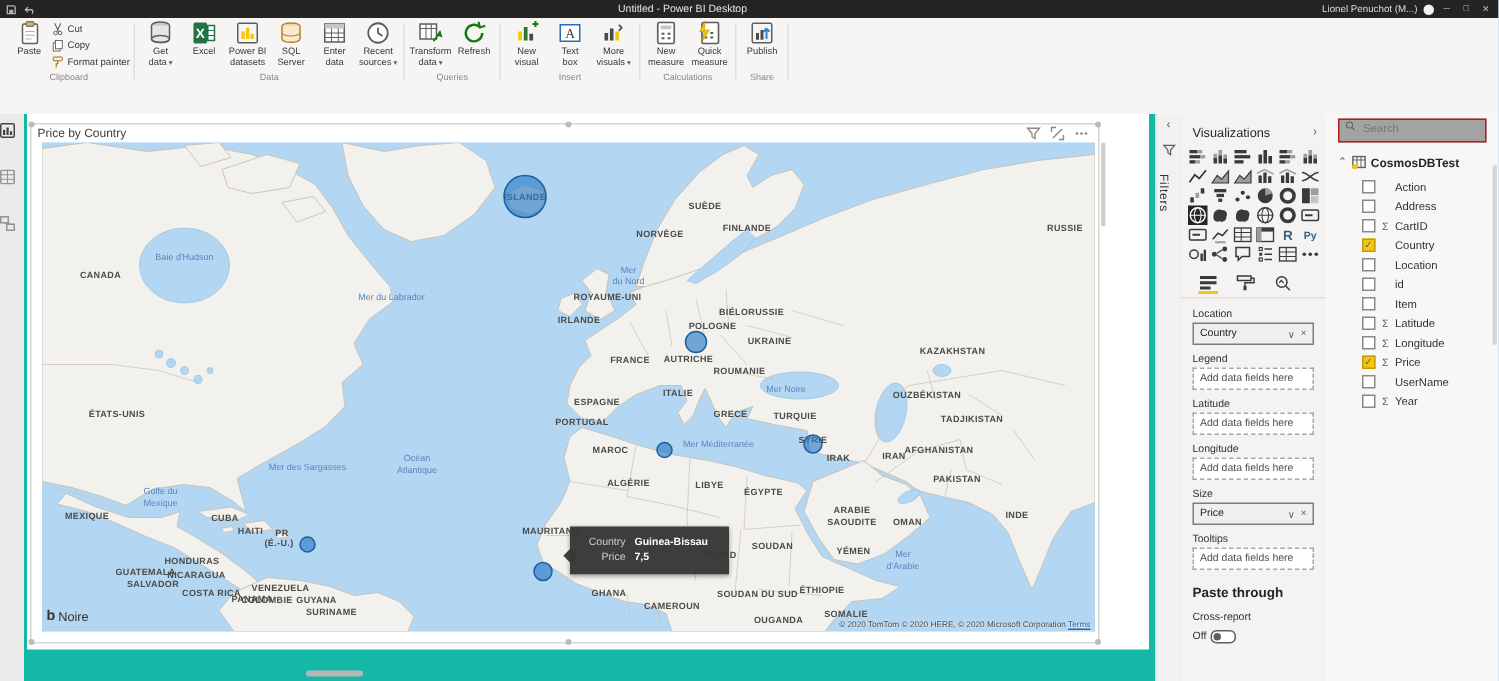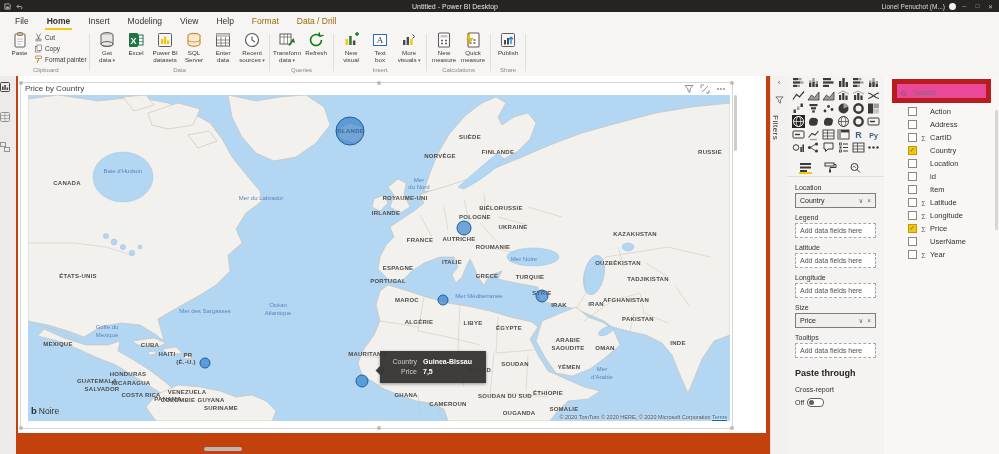--- a/index.html
+++ b/index.html
@@ -30,21 +30,21 @@
   .rbtn.big .lbl{line-height:6.5px;white-space:nowrap}
   .caret{font-size:5px;color:#605e5c}
   .smallcol{display:flex;flex-direction:column;padding-top:2px;gap:2px}
   .rbtn.small{display:flex;align-items:center;gap:2px;font-size:6.4px;color:#3a3938;height:9px;white-space:nowrap}
   .rbtn.small .ricon{width:9px;height:9px}
   .rgrouplabel{text-align:center;font-size:6px;color:#8a8886;line-height:10px;white-space:nowrap}
   
   .leftrail{position:absolute;left:0;top:76px;bottom:0;width:16px;background:#ecebe9;border-right:1px solid #dedcda}
   .railicon{width:10px;height:10px;margin:6px auto 10px;opacity:.75}
   .railicon.active{opacity:1}
-  .canvas{position:absolute;left:16px;top:76px;width:754px;bottom:0;background:#c2410c}
+  .canvas{position:absolute;left:16px;top:76px;width:754px;bottom:0;background:#14b8a6}
   .pageWhite{position:absolute;left:2px;top:0;width:748px;height:357px;background:#fff}
   .visual{position:absolute;left:2px;top:6px;width:711px;height:345px;background:#fff;border:1px solid #d8d6d4}
   .handle{position:absolute;width:4px;height:4px;border-radius:50%;background:#bdbbb9}
   .vtitle{position:absolute;left:4px;top:1px;font-size:8px;color:#3e3d3c}
   .vheader{position:absolute;right:6px;top:1px;display:flex;gap:6px;align-items:center}
   .vhicon{width:10px;height:10px}
   .map{position:absolute;left:7px;top:12px;width:702px;height:326px;overflow:hidden;background:#b3d6f2}
   .map svg{position:absolute;left:0;top:0}
   .lblc{font-family:"Liberation Sans",sans-serif;font-size:6px;font-weight:bold;fill:#4d4b48;text-anchor:middle;letter-spacing:.25px}
   .lblw{font-family:"Liberation Sans",sans-serif;font-size:6px;fill:#5b85c2;text-anchor:middle}
@@ -82,21 +82,21 @@
   .wbox{height:13px;display:flex;align-items:center;font-size:7px;padding:0 4px;background:#fff;color:#252423}
   .wbox.filled{border:1px solid #7f7d7b;background:#f0efee;justify-content:space-between}
   .wbox.dashed{border:1px dashed #a9a7a5;color:#514f4d}
   .wctrl{display:flex;gap:4px;color:#605e5c;font-size:6.5px}
   .drill-title{font-size:9px;font-weight:bold;color:#252423;margin:10px 0 0 8px}
   .cross{font-size:7px;color:#323130;margin:8px 0 0 8px}
   .toggle-row{display:flex;align-items:center;gap:3px;margin:5px 0 0 8px;font-size:7px;color:#323130}
   .pill{width:15px;height:7px;border:1px solid #605e5c;border-radius:4px;position:relative;background:#fff}
   .pill::before{content:"";position:absolute;left:1px;top:1px;width:5px;height:5px;border-radius:50%;background:#605e5c}
   .fieldspane{position:absolute;left:884px;top:76px;right:0;bottom:0;background:#f8f7f6}
-  .search{margin:3px 8px 0 8px;background:#ec4899;border:5px solid #b91c1c;height:14px;display:flex;align-items:flex-end;padding:0 4px;gap:3px}
+  .search{margin:3px 8px 0 8px;background:#a3a3a3;border:1px solid #b91c1c;height:14px;display:flex;align-items:flex-start;padding:0 4px;gap:3px}
   .search input{border:none;outline:none;font-size:7.5px;width:100%;background:transparent;color:#323130;
                 font-family:"Liberation Sans",sans-serif}
   .table-row{display:flex;align-items:center;gap:3px;font-size:8px;font-weight:bold;color:#252423;padding:8px 0 3px 8px}
   .table-row .chev{font-weight:normal;font-size:7px;color:#605e5c}
   .field-row{display:flex;align-items:flex-end;gap:3px;font-size:7.5px;height:13px;padding-left:24px;color:#323130}
   .cb{width:7px;height:7px;border:1px solid #8a8886;background:#fff;flex:none;position:relative}
   .cb.on{background:#f2c80f;border-color:#c19b06}
   .cb.on::before{content:"✓";position:absolute;left:0.5px;top:-1.5px;font-size:6.5px;color:#5a5a5a}
   .sigma{color:#605e5c;font-size:7px;width:7px;text-align:center;flex:none}
   .fscroll{position:absolute;right:1px;top:34px;width:3px;height:120px;background:#d8d6d4;border-radius:2px}
@@ -119,30 +119,20 @@
   <div class="tb-right">
     <span>Lionel Penuchot (M...)</span>
     <span class="avatar"></span>
     <span class="winbtn">─</span>
     <span class="winbtn">□</span>
     <span class="winbtn">✕</span>
   </div>
 </div>
 
 <div class="ribbon">
-  <div class="rtabs" id="ribbonTabs">
-      <div class="rtab">File</div>
-      <div class="rtab active">Home</div>
-      <div class="rtab">Insert</div>
-      <div class="rtab">Modeling</div>
-      <div class="rtab">View</div>
-      <div class="rtab">Help</div>
-      <div class="rtab ctx">Format</div>
-      <div class="rtab ctx">Data / Drill</div>
-    </div>
   <div class="rbody" id="ribbonBody">
       <div class="rgroup">
         <div class="rbuttons">
           <div class="rbtn big">
             <div class="ricon"><svg width="18" height="18" viewBox="0 0 18 18">
                 <rect x="4" y="3" width="10" height="13" rx="1" fill="#fdfcfb" stroke="#605e5c"></rect>
                 <rect x="6.5" y="1.5" width="5" height="3" rx="0.8" fill="#cbb98a" stroke="#8a7a52"></rect>
                 <path d="M6,8 h6 M6,10.5 h6 M6,13 h4" stroke="#b5b3b1" stroke-width="0.8"></path>
               </svg></div>
             <div class="lbl">Paste</div>
@@ -554,20 +544,24 @@
 
 <div class="filters">
   <div class="f-chev">‹</div>
   <svg width="9" height="9" viewBox="0 0 10 10" style="margin-top:6px">
       <path d="M1,1 h8 L6,4.5 v3.5 L4,6.5 V4.5 Z" fill="none" stroke="#605e5c" stroke-width="0.9"></path>
     </svg>
   <div class="f-vtext">Filters</div>
 </div>
 
 <div class="vizpane">
+  <div class="paneheader">
+    <span>Visualizations</span>
+    <span class="chev">›</span>
+  </div>
   <div id="vizGrid">
       <div class="vicon">
         <svg width="13" height="13" viewBox="0 0 13 13">
           <rect x="1" y="2" width="5" height="2.2" fill="#3b3a39"></rect>
           <rect x="6" y="2" width="3.5" height="2.2" fill="#9f9d9b"></rect>
           <rect x="1" y="5.4" width="7" height="2.2" fill="#3b3a39"></rect>
           <rect x="8" y="5.4" width="3.5" height="2.2" fill="#9f9d9b"></rect>
           <rect x="1" y="8.8" width="4" height="2.2" fill="#3b3a39"></rect>
           <rect x="5" y="8.8" width="3" height="2.2" fill="#9f9d9b"></rect>
         </svg>
@@ -857,20 +851,29 @@
 </div>
 
 <div class="fieldspane">
   <div class="search">
     <svg width="8" height="8" viewBox="0 0 10 10">
         <circle cx="4" cy="4" r="3" fill="none" stroke="#605e5c"></circle>
         <path d="M6.3,6.3 L9,9" stroke="#605e5c"></path>
       </svg>
     <input placeholder="Search" style="">
   </div>
+  <div class="table-row">
+    <span class="chev">⌃</span>
+    <svg width="10" height="10" viewBox="0 0 11 11">
+        <rect x="1" y="1.5" width="9" height="8" fill="none" stroke="#605e5c"></rect>
+        <path d="M1,4 h9 M4,1.5 v8 M7,1.5 v8" stroke="#605e5c" stroke-width="0.7"></path>
+        <circle cx="2.5" cy="9" r="2" fill="#f2c80f"></circle>
+      </svg>
+    <span>CosmosDBTest</span>
+  </div>
   <div id="fieldList">
       <div class="field-row">
         <span class="cb"></span>
         <span class="sigma"></span>
         <span>Action</span>
       </div>
       <div class="field-row">
         <span class="cb"></span>
         <span class="sigma"></span>
         <span>Address</span>

